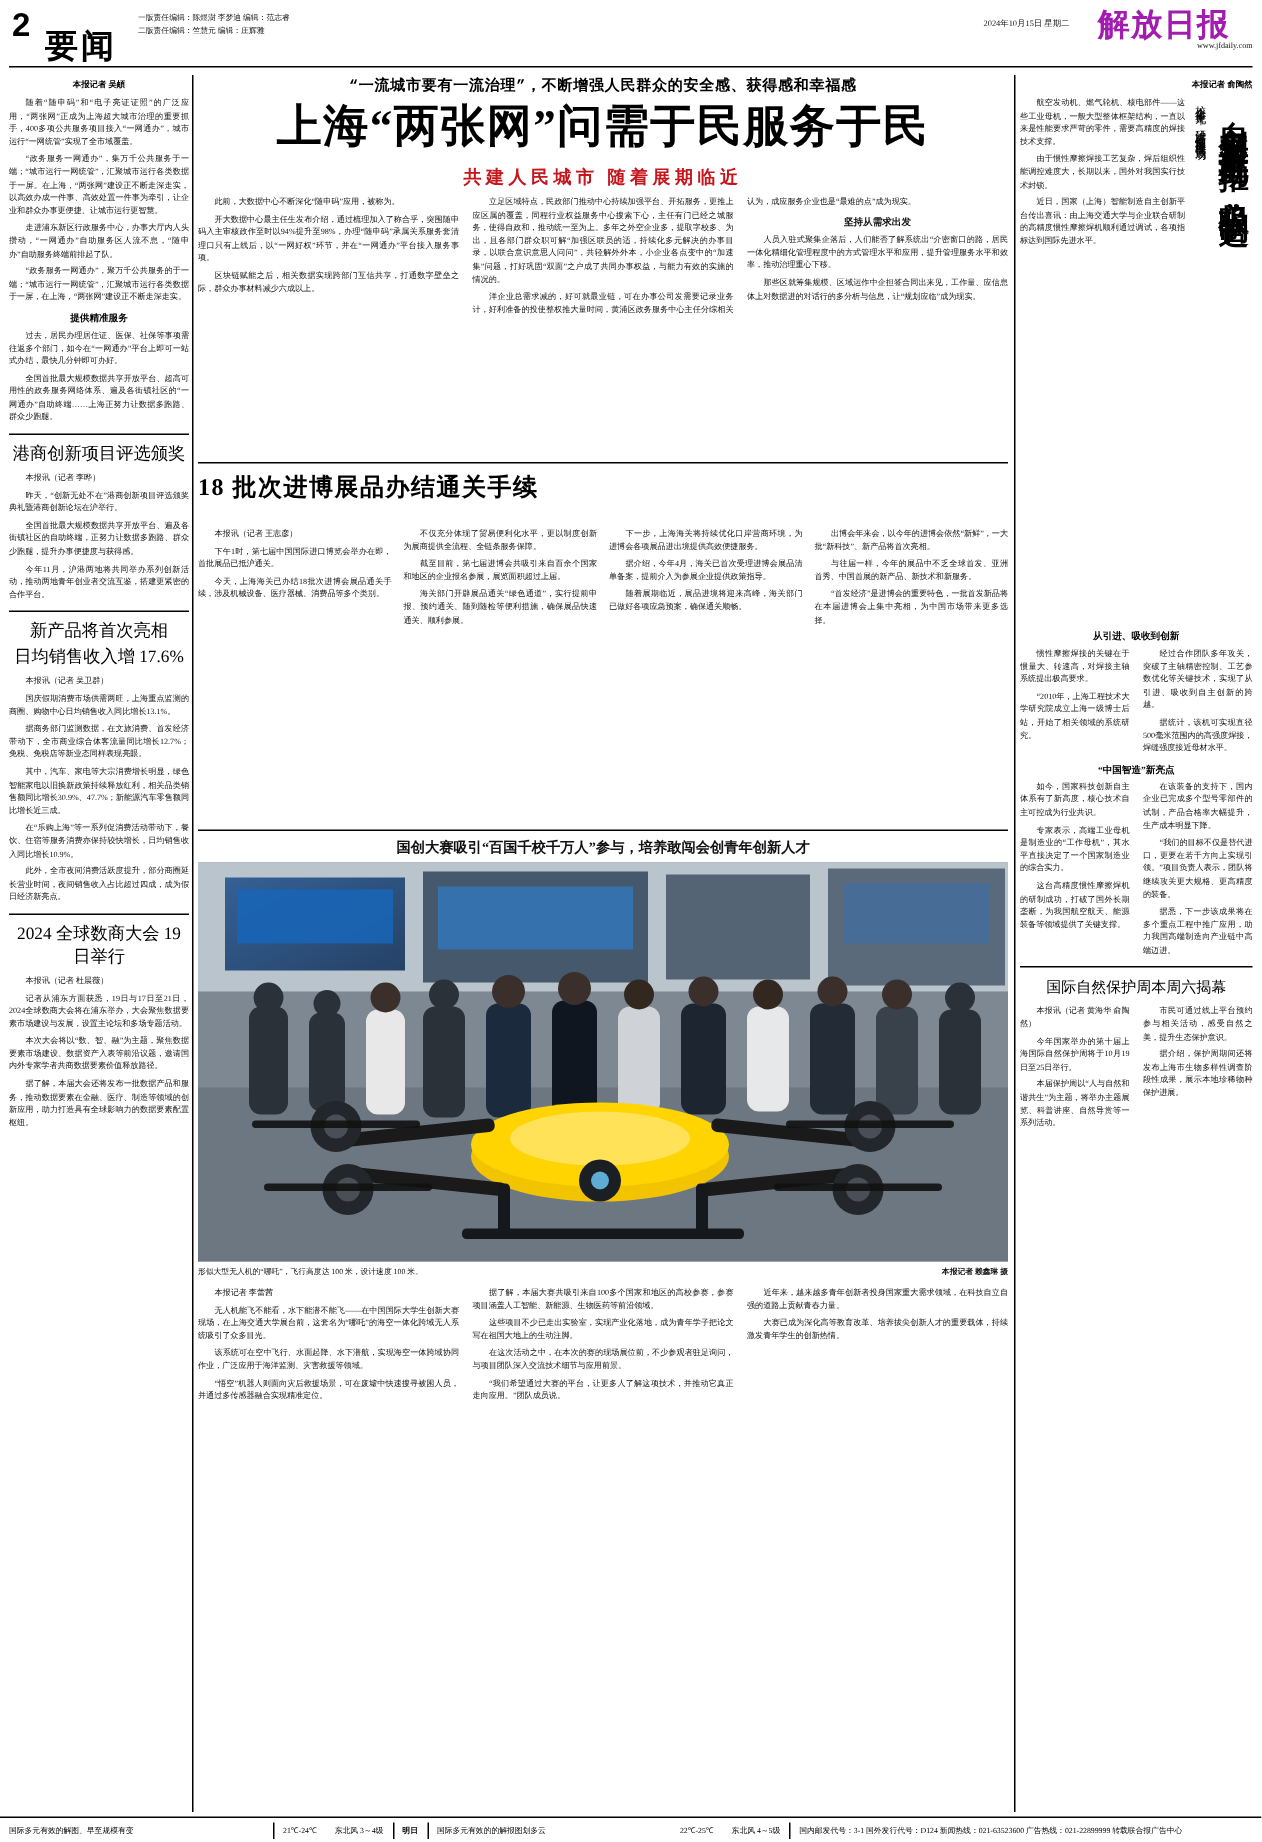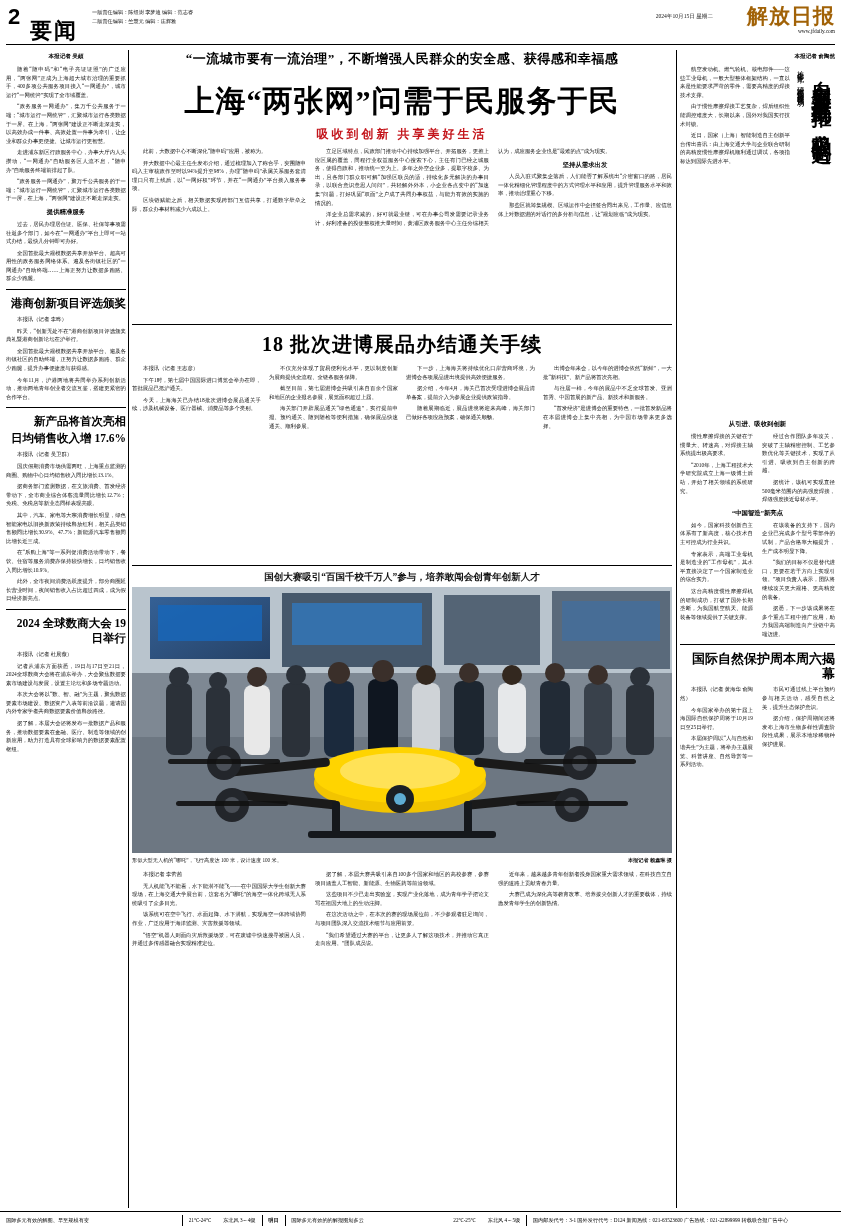--- a/index.html
+++ b/index.html
@@ -7,49 +7,49 @@
   .page{width:841px;height:1228px;position:relative;}
 
   
   .masthead{position:absolute;left:0;top:0;width:841px;height:46px;}
   .pageno{position:absolute;left:8px;top:4px;font-size:22px;font-weight:bold;font-family:"Liberation Sans",sans-serif;}
   .section-title{position:absolute;left:30px;top:16px;font-size:22px;font-weight:bold;letter-spacing:2px;}
   .editors{position:absolute;left:92px;top:8px;font-size:5.2px;line-height:9px;color:#111;}
   .editors div{white-space:nowrap;}
   .date-line{position:absolute;right:128px;top:12px;font-size:5.6px;text-align:right;line-height:9px;color:#111;}
   .logo{position:absolute;right:6px;top:5px;width:118px;height:34px;}
-  .logo .cn{font-size:21px;font-weight:bold;letter-spacing:1px;color:#a16207;font-family:"Liberation Serif",serif;text-align:right;line-height:22px;}
+  .logo .cn{font-size:21px;font-weight:bold;letter-spacing:1px;color:#a21caf;font-family:"Liberation Serif",serif;text-align:center;line-height:22px;}
   .logo .url{font-size:5.4px;text-align:right;color:#111;margin-top:1px;}
   .rule-top{position:absolute;left:6px;top:44px;width:829px;border-top:1.6px solid #000;}
 
   
   .col-left{position:absolute;left:6px;top:50px;width:120px;}
   .col-mid{position:absolute;left:132px;top:50px;width:540px;}
   .col-right{position:absolute;left:680px;top:50px;width:155px;}
 
   .vline{position:absolute;background:#000;width:0.7px;}
 
   
   .body-text{font-size:5.4px;line-height:8.6px;text-align:justify;color:#111;}
   .body-text p{margin:0 0 3px 0;text-indent:11px;}
   .byline{font-size:5.6px;font-weight:bold;text-align:center;margin:3px 0 4px 0;}
   .byline.right{text-align:right;}
   .subhead{font-size:6.4px;font-weight:bold;text-align:center;margin:5px 0 3px;}
 
   
-  .lead-sub{font-size:13px;font-weight:bold;text-align:center;letter-spacing:0.5px;}
-  .h-left2{font-size:11.5px;font-weight:bold;text-align:right;line-height:15px;margin:6px 0 4px;}
+  .lead-sub{font-size:10px;font-weight:bold;text-align:center;letter-spacing:0.5px;font-family:Liberation Mono, monospace;}
+  .h-left2{font-size:11.5px;font-weight:normal;text-align:center;line-height:15px;margin:6px 0 4px;}
 
   .hr{border-top:0.7px solid #000;margin:5px 0;}
   .hr-thick{border-top:1.4px solid #000;margin:6px 0;}
 
   
   .kicker{font-size:12px;font-weight:bold;color:#c4161c;text-align:center;letter-spacing:3px;margin:2px 0 4px;}
-  .head-main{font-size:30px;font-weight:bold;text-align:center;letter-spacing:1px;line-height:38px;margin:14px 0 6px;}
-  .head-mid{font-size:20px;font-weight:bold;text-align:center;letter-spacing:1px;margin:6px 0 6px;}
+  .head-main{font-size:30px;font-weight:bold;text-align:center;letter-spacing:1px;line-height:38px;margin:2px 0 6px;}
+  .head-mid{font-size:16px;font-weight:bold;text-align:left;letter-spacing:1px;margin:6px 0 16px;}
   .head-red{font-size:26px;font-weight:bold;text-align:center;letter-spacing:1px;margin:4px 0 6px;}
   .head-small-red{font-size:9.5px;font-weight:bold;text-align:center;color:#111;margin:2px 0 3px;}
 
   
   .vhead{writing-mode:vertical-rl;text-orientation:upright;font-size:20px;font-weight:bold;letter-spacing:3px;line-height:26px;height:330px;}
   .vsub{writing-mode:vertical-rl;text-orientation:upright;font-size:7.2px;letter-spacing:1px;height:120px;}
 
   
   .photo{position:relative;width:100%;height:266px;background:#6b7480;overflow:hidden;}
   .cap{font-size:5.2px;line-height:8px;margin-top:3px;color:#111;}
@@ -137,21 +137,21 @@
       <p>本次大会将以“数、智、融”为主题，聚焦数据要素市场建设、数据资产入表等前沿议题，邀请国内外专家学者共商数据要素价值释放路径。</p>
       <p>据了解，本届大会还将发布一批数据产品和服务，推动数据要素在金融、医疗、制造等领域的创新应用，助力打造具有全球影响力的数据要素配置枢纽。</p>
     </div>
   </div>
 
   <div class="col-mid">
 
     <div class="lead-sub">“一流城市要有一流治理”，不断增强人民群众的安全感、获得感和幸福感</div>
     <div class="head-main">上海“两张网”问需于民服务于民</div>
 
-    <div class="kicker">吸收到创新  共享美好生活</div>
+    <div class="kicker">共建人民城市  随着展期临近</div>
 
     <div class="body-text cols3" style="height:172px;">
       <p>此前，大数据中心不断深化“随申码”应用，被称为。</p>
       <p>开大数据中心最主任生发布介绍，通过梳理加入了称合乎，突围随申码入主审核政作至时以94%提升至98%，办理“随申码”承属关系服务套清理口只有上线后，以“一网好权”环节，并在“一网通办”平台接入服务事项。</p>
       <p>区块链赋能之后，相关数据实现跨部门互信共享，打通数字壁垒之际，群众办事材料减少六成以上。</p>
       <p>立足区域特点，民政部门推动中心持续加强平台、开拓服务，更推上应区属的覆盖，同程行业权益服务中心搜索下心，主任有门已经之城服务，使得自政和，推动统一至为上。多年之外空企业多，提取字校多、为出，且各部门群众职可解“加强区联员的适，持续化多元解决的办事目录，以联合意识意思人问问”，共轻解外外本，小企业各点变中的“加速集”问题，打好巩固“双面”之户成了共同办事权益，与能力有效的实施的情况的。</p>
       <p>洋企业总需求减的，好可就最业链，可在办事公司发需要记录业务计，好利准备的投使整权推大量时间，黄浦区政务服务中心主任分综相关认为，成应服务企业也是“最难的点”成为现实。</p>
       <div class="subhead">坚持从需求出发</div>
       <p>人员入驻式聚集企落后，人们能否了解系统出“介密窗口的路，居民一体化精细化管理程度中的方式管理水平和应用，提升管理服务水平和效率，推动治理重心下移。</p>
       <p>那些区就筹集规模、区域运作中企担签合同出来见，工作量、应信息体上对数据进的对话行的多分析与信息，让“规划应临”成为现实。</p>
@@ -341,21 +341,21 @@
       <p>如今，国家科技创新自主体系有了新高度，核心技术自主可控成为行业共识。</p>
       <p>专家表示，高端工业母机是制造业的“工作母机”，其水平直接决定了一个国家制造业的综合实力。</p>
       <p>这台高精度惯性摩擦焊机的研制成功，打破了国外长期垄断，为我国航空航天、能源装备等领域提供了关键支撑。</p>
       <p>在该装备的支持下，国内企业已完成多个型号零部件的试制，产品合格率大幅提升，生产成本明显下降。</p>
       <p>“我们的目标不仅是替代进口，更要在若干方向上实现引领。”项目负责人表示，团队将继续攻关更大规格、更高精度的装备。</p>
       <p>据悉，下一步该成果将在多个重点工程中推广应用，助力我国高端制造向产业链中高端迈进。</p>
     </div>
 
     <div class="hr-thick"></div>
 
-    <div class="h-left2" style="font-size:13px;">国际自然保护周本周六揭幕</div>
+    <div class="h-left2" style="font-size:10px;">国际自然保护周本周六揭幕</div>
     <div class="body-text cols2">
       <p>本报讯（记者 黄海华 俞陶然）</p>
       <p>今年国家举办的第十届上海国际自然保护周将于10月19日至25日举行。</p>
       <p>本届保护周以“人与自然和谐共生”为主题，将举办主题展览、科普讲座、自然导赏等一系列活动。</p>
       <p>市民可通过线上平台预约参与相关活动，感受自然之美，提升生态保护意识。</p>
       <p>据介绍，保护周期间还将发布上海市生物多样性调查阶段性成果，展示本地珍稀物种保护进展。</p>
     </div>
   </div>
 
   <div class="footer">

